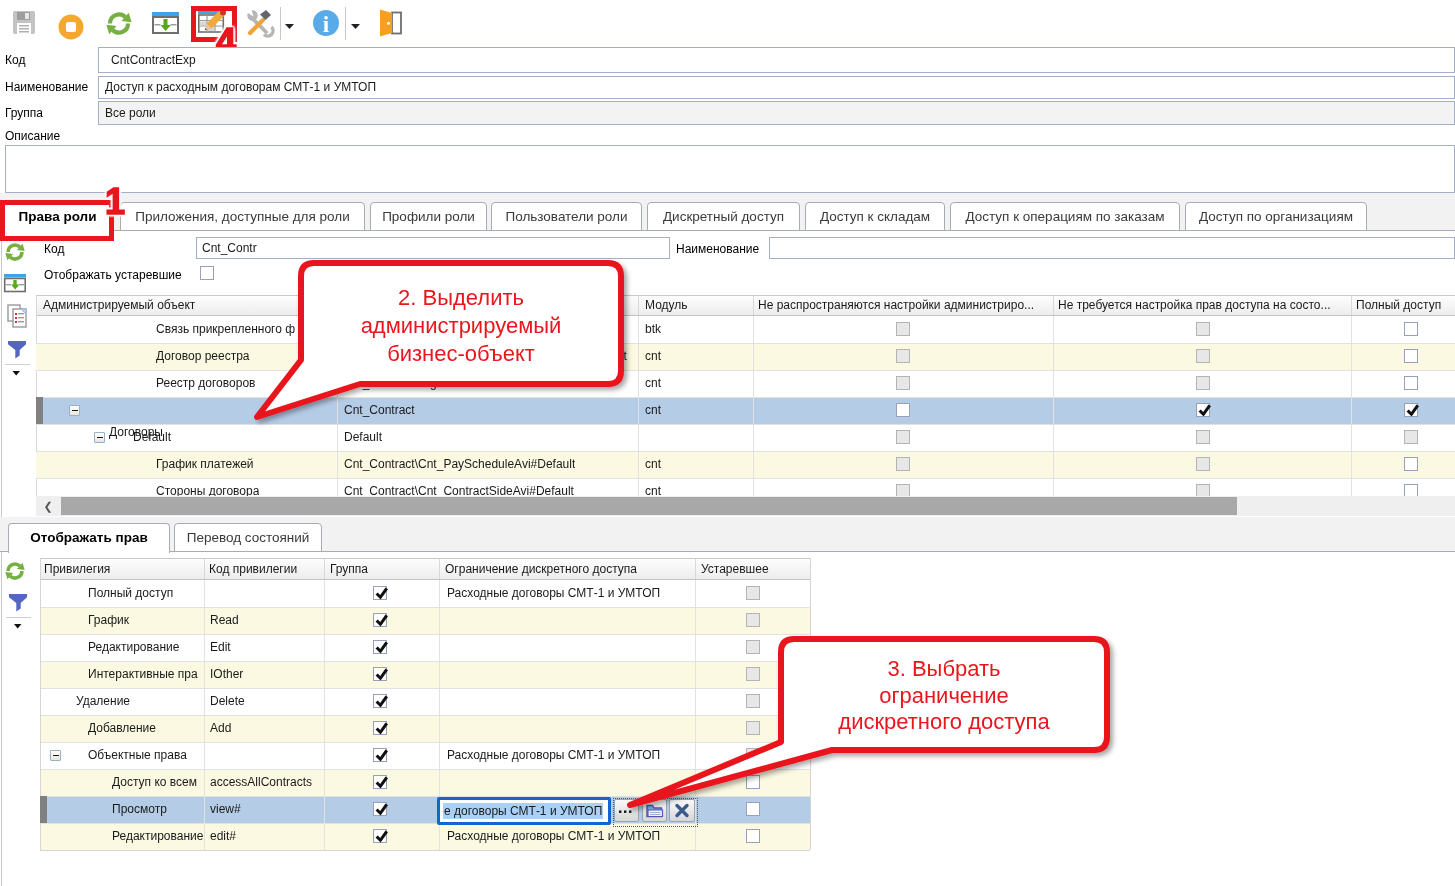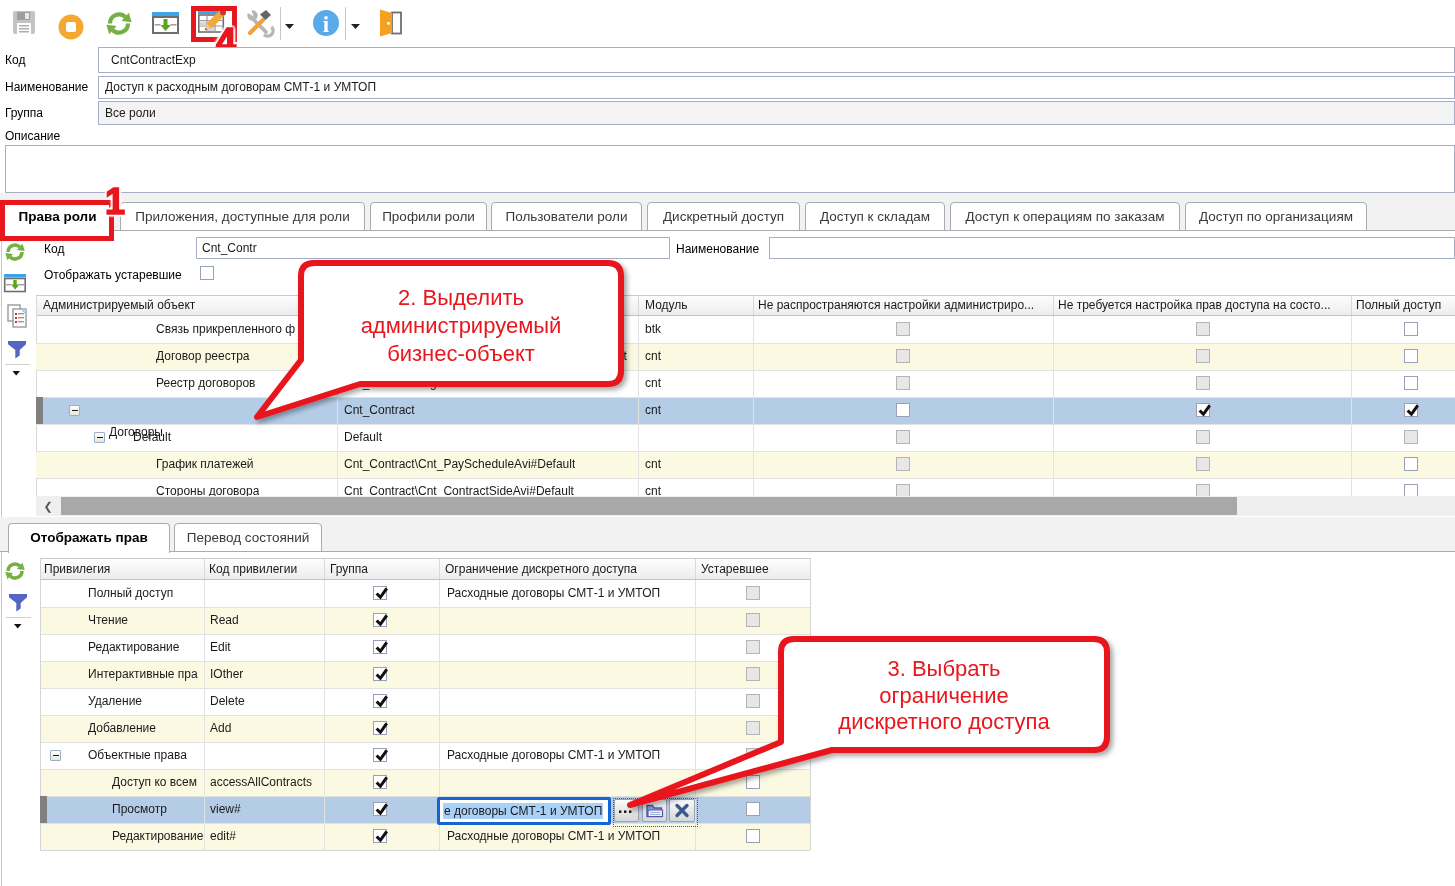--- a/index.html
+++ b/index.html
@@ -313,33 +313,33 @@
  <div class="vline" style="left:324px;top:580px;height:270px;background:#e2e2e2"></div>
  <div class="vline" style="left:439px;top:580px;height:270px;background:#e2e2e2"></div>
  <div class="vline" style="left:695px;top:580px;height:270px;background:#e2e2e2"></div>
  <div class="vline" style="left:810px;top:558px;height:292px;background:#d5d5d5"></div>
  <div class="vline" style="left:40px;top:558px;height:292px;background:#d5d5d5"></div>
 
  <div class="cell" style="left:88px;top:580px;height:27px;line-height:27px">Полный доступ</div>
  <div class="cb on" style="left:373px;top:586px"></div>
  <div class="cell" style="left:447px;top:580px;height:27px;line-height:27px">Расходные договоры СМТ-1 и УМТОП</div>
  <div class="cb g" style="left:746px;top:586px"></div>
- <div class="cell" style="left:88px;top:607px;height:27px;line-height:27px">Чтение</div>
+ <div class="cell" style="left:88px;top:607px;height:27px;line-height:27px">График</div>
  <div class="cell" style="left:210px;top:607px;height:27px;line-height:27px">Read</div>
  <div class="cb on" style="left:373px;top:613px"></div>
  <div class="cb g" style="left:746px;top:613px"></div>
  <div class="cell" style="left:88px;top:634px;height:27px;line-height:27px">Редактирование</div>
  <div class="cell" style="left:210px;top:634px;height:27px;line-height:27px">Edit</div>
  <div class="cb on" style="left:373px;top:640px"></div>
  <div class="cb g" style="left:746px;top:640px"></div>
  <div class="cell" style="left:88px;top:661px;width:114px;height:27px;line-height:27px">Интерактивные пра</div>
  <div class="cell" style="left:210px;top:661px;height:27px;line-height:27px">IOther</div>
  <div class="cb on" style="left:373px;top:667px"></div>
  <div class="cb g" style="left:746px;top:667px"></div>
- <div class="cell" style="left:88px;top:688px;height:27px;line-height:27px">Удаление</div>
+ <div class="cell" style="left:76px;top:688px;height:27px;line-height:27px">Удаление</div>
  <div class="cell" style="left:210px;top:688px;height:27px;line-height:27px">Delete</div>
  <div class="cb on" style="left:373px;top:694px"></div>
  <div class="cb g" style="left:746px;top:694px"></div>
  <div class="cell" style="left:88px;top:715px;height:27px;line-height:27px">Добавление</div>
  <div class="cell" style="left:210px;top:715px;height:27px;line-height:27px">Add</div>
  <div class="cb on" style="left:373px;top:721px"></div>
  <div class="cb g" style="left:746px;top:721px"></div>
  <div class="exp" style="left:50px;top:750px"></div>
  <div class="cell" style="left:88px;top:742px;height:27px;line-height:27px">Объектные права</div>
  <div class="cb on" style="left:373px;top:748px"></div>

